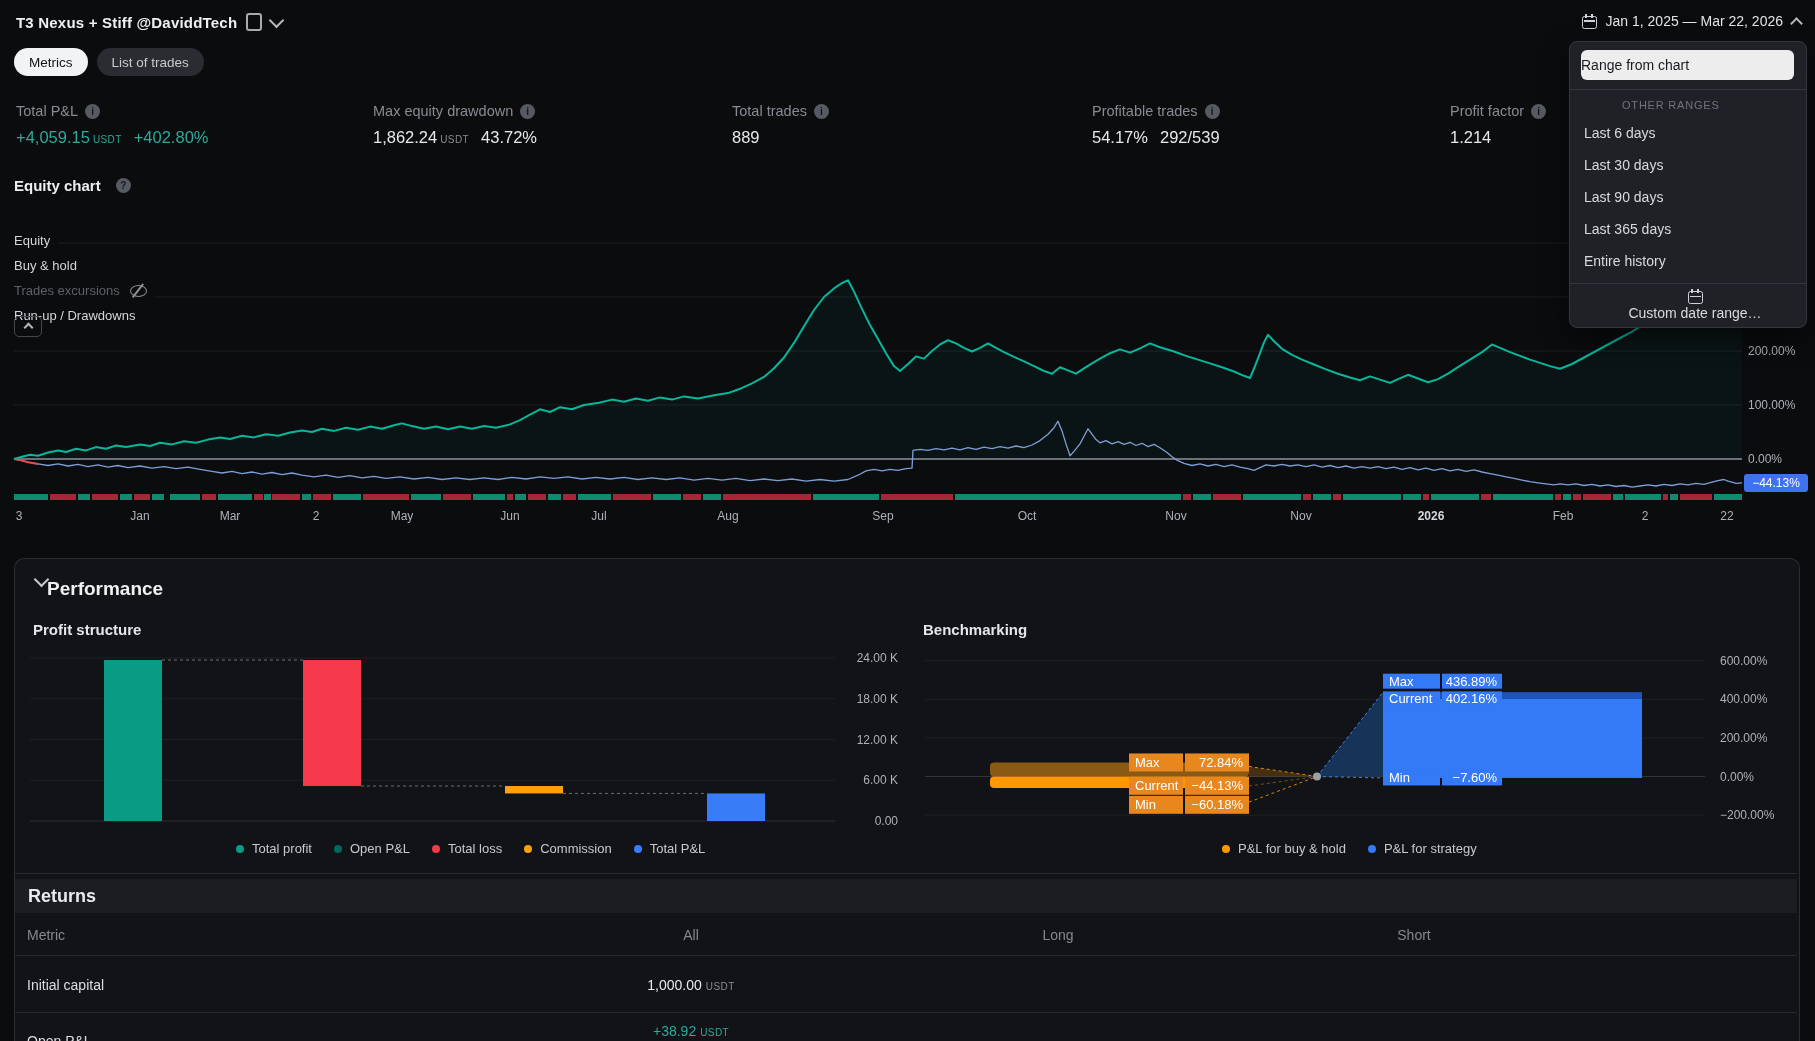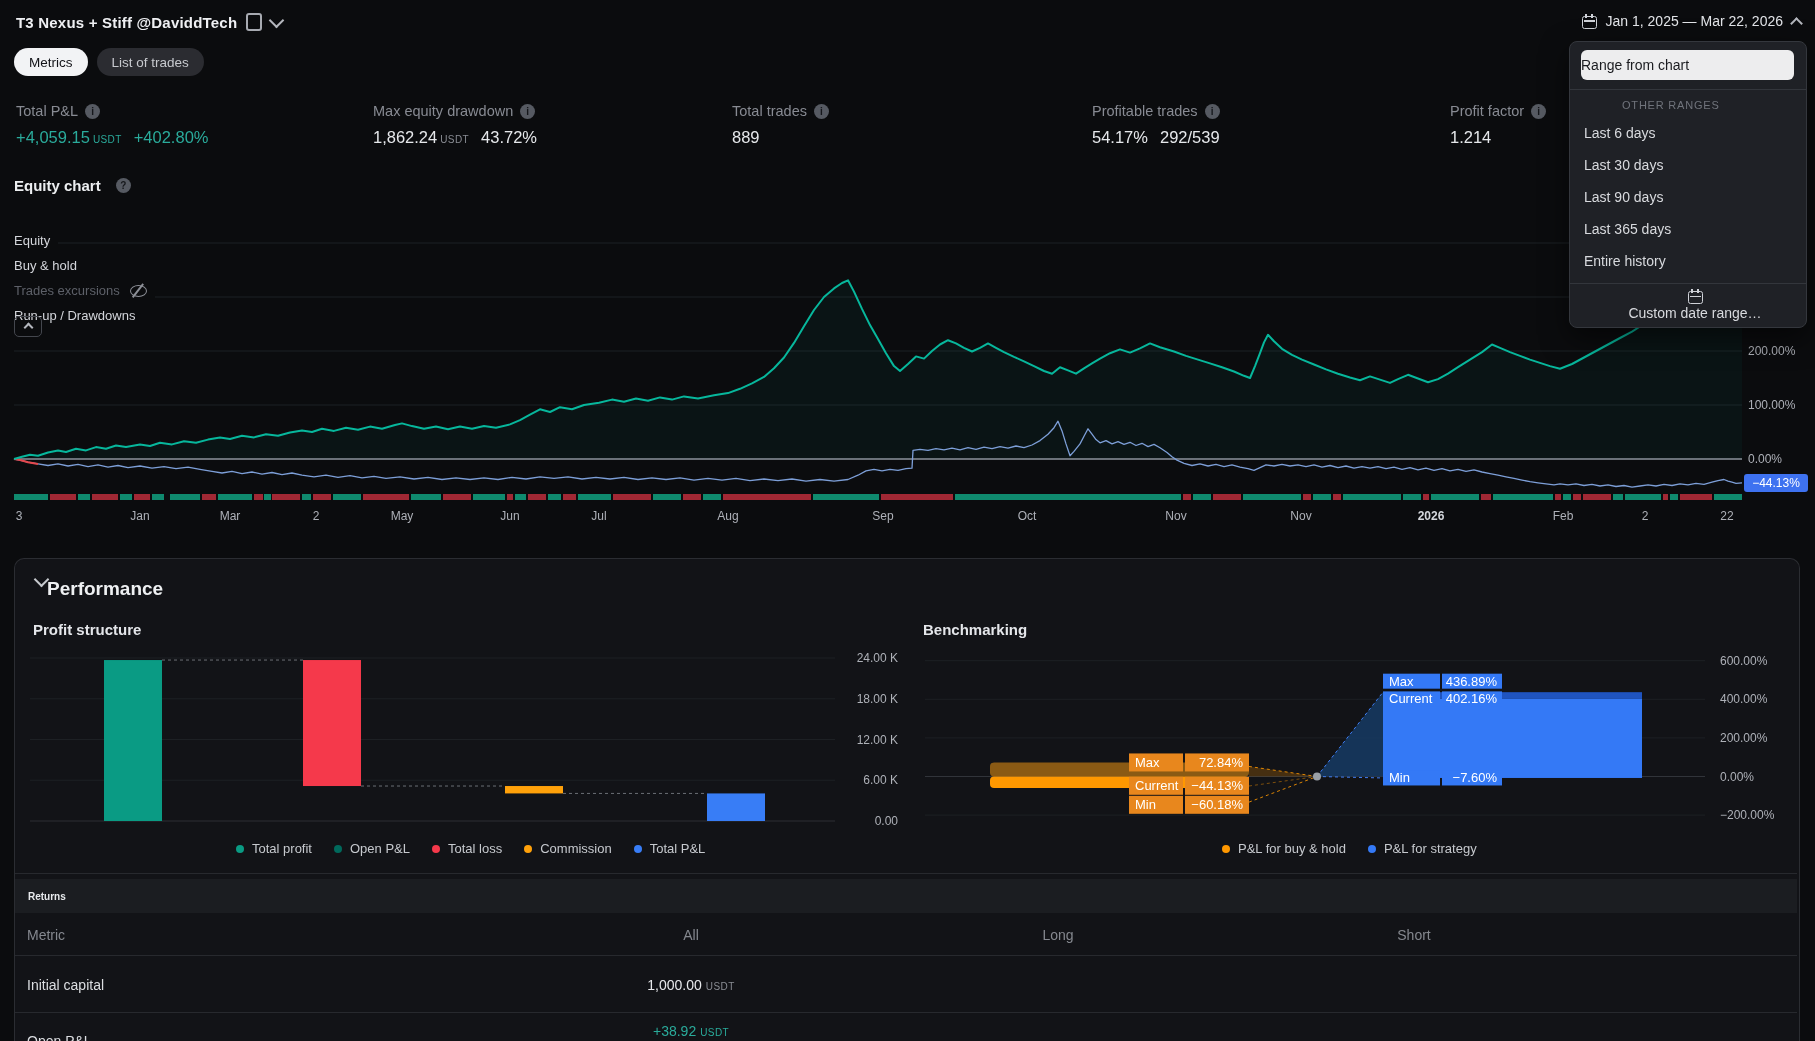--- a/index.html
+++ b/index.html
@@ -58,21 +58,21 @@
   .perf-head{left:36px;top:578px;display:flex;align-items:flex-start;z-index:2;cursor:pointer;}
   .perf-title{font-size:19px;font-weight:bold;color:#eef0f2;}
   .sub-title{font-size:15px;font-weight:bold;color:#e4e6ea;z-index:2;}
   .legend-row{display:flex;align-items:center;gap:22px;z-index:2;font-size:13px;color:#c6c9ce;}
   .legend-row .it{display:flex;align-items:center;gap:8px;}
   .dot{width:8px;height:8px;border-radius:50%;display:inline-block;}
   
   .ret-divider{height:1px;background:#27292e;z-index:2;}
   .ret-band{left:15px;top:879px;width:1782px;height:34px;background:#1b1d21;z-index:2;
       display:flex;align-items:center;padding-left:13px;box-sizing:border-box;
-      font-size:10px;font-weight:bold;color:#e8eaed;}
+      font-size:18px;font-weight:bold;color:#e8eaed;}
   .ret-cell{z-index:2;font-size:14px;}
   .muted{color:#85888f;}
   .cellc{transform:translateX(-50%);}
   .val-unit{font-size:10px;letter-spacing:.4px;color:#8a8d94;margin-left:4px;}
   .pos{color:#2aab9b;} .pos .val-unit{color:#2aab9b;}
   
   .dropdown{left:1569px;top:41px;width:236px;height:285px;background:#1f2126;border:1px solid #34373d;
       border-radius:8px;box-shadow:0 10px 28px rgba(0,0,0,.55);z-index:7;}
   .dd-selected{position:absolute;left:11px;top:8px;width:213px;height:30px;background:#ededee;border-radius:6px;
       color:#1a1b1f;font-size:14px;display:flex;align-items:center;padding-left:0;box-sizing:border-box;cursor:pointer;}

